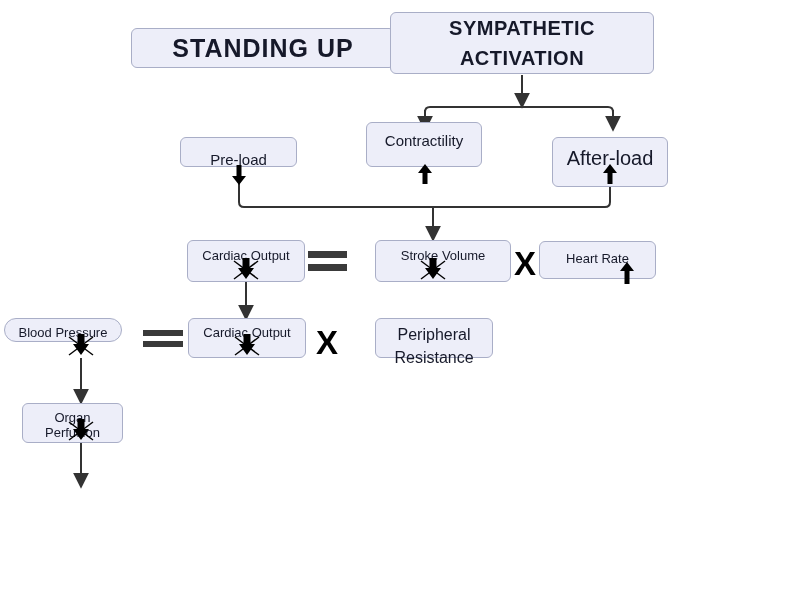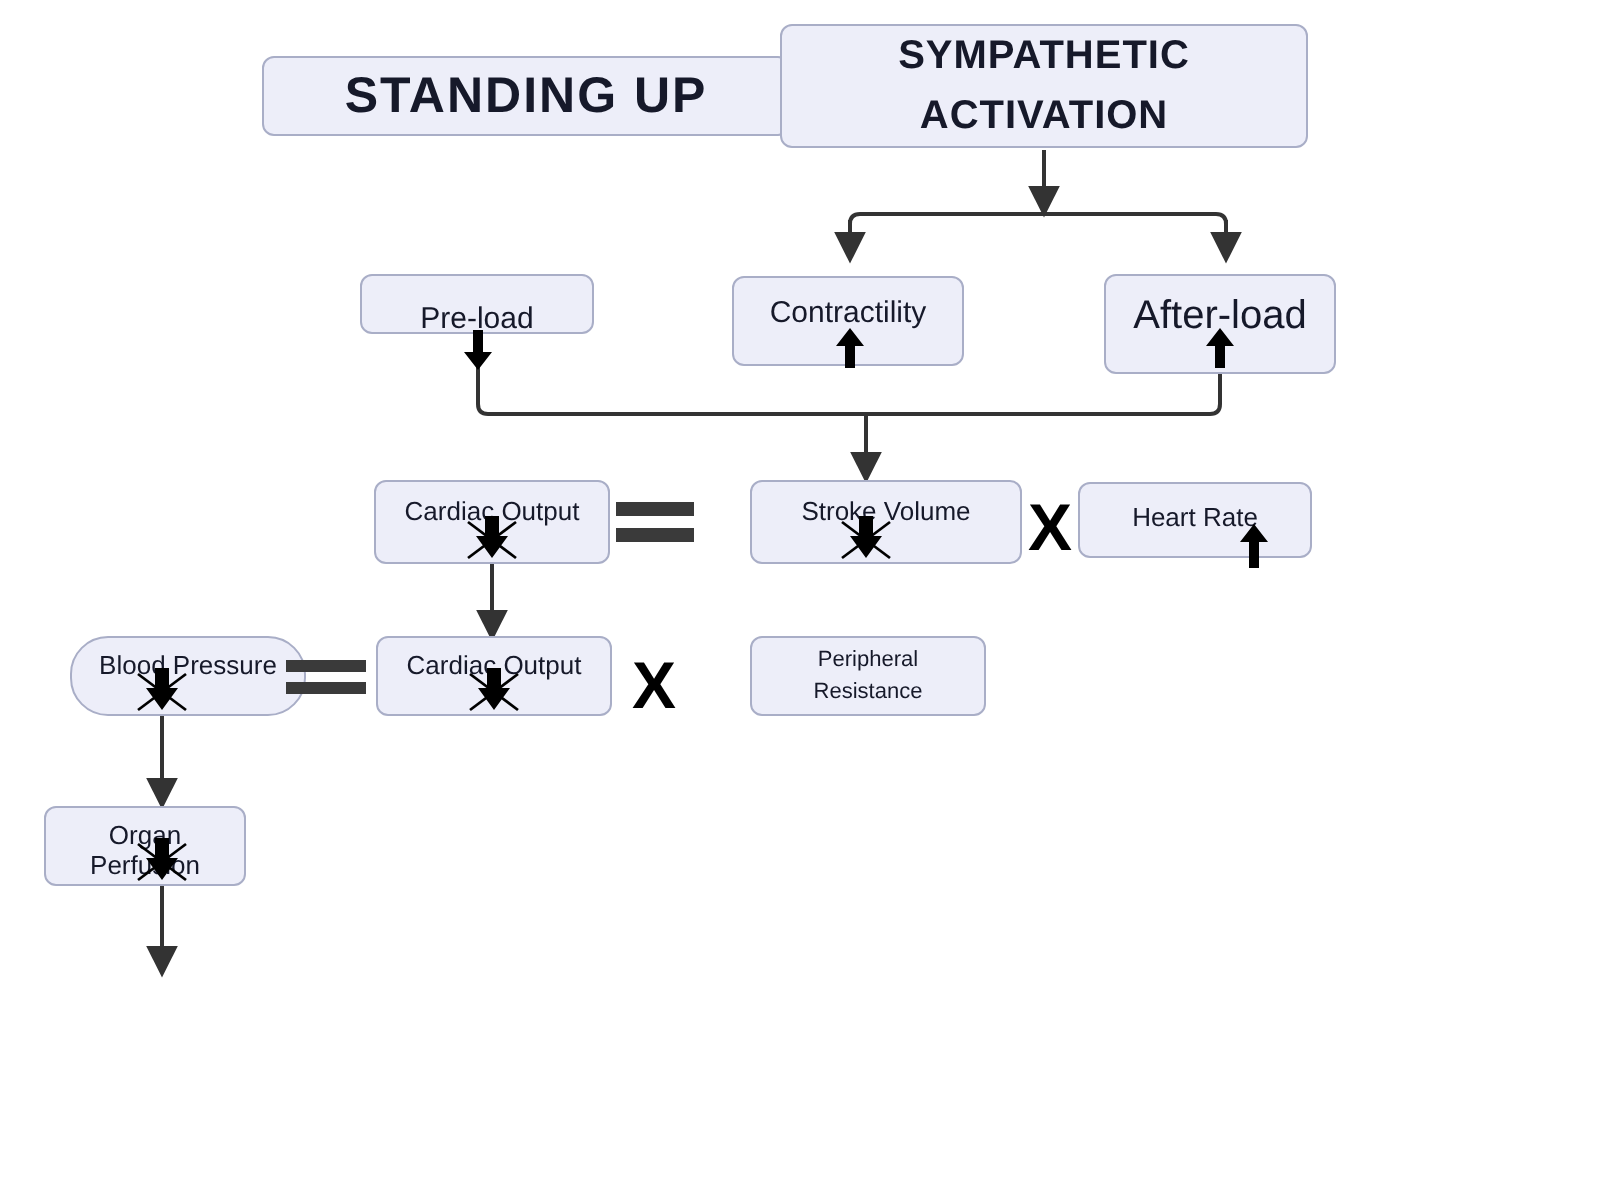--- a/index.html
+++ b/index.html
@@ -15,29 +15,29 @@
     text-align:center; padding:0 6px;
   }
   .node .lbl { width:100%; }
   
   .n-standing   { left:107px; top:28px;  width:264px; height:40px; align-items:center;
                   font-size:25px; font-weight:bold; letter-spacing:1px;margin-left:24px; }
   .n-sympath    { left:390px; top:12px;  width:264px; height:62px; align-items:center;
                   font-size:20px; font-weight:bold; line-height:1.5; letter-spacing:0.5px; }
   
   .n-preload    { left:180px; top:137px; width:117px; height:30px; font-size:15px; padding-top:13px; }
-  .n-contract   { left:366px; top:138px; width:116px; height:45px; font-size:15px; padding-top:9px; }
+  .n-contract   { left:366px; top:122px; width:116px; height:45px; font-size:15px; padding-top:9px; }
   .n-afterload  { left:552px; top:137px; width:116px; height:50px; font-size:20px; padding-top:9px; }
   
   .n-co1        { left:187px; top:240px; width:118px; height:42px; font-size:13px; padding-top:7px; }
   .n-sv         { left:375px; top:240px; width:136px; height:42px; font-size:13px; padding-top:7px; }
   .n-hr         { left:539px; top:241px; width:117px; height:38px; font-size:13px; padding-top:9px; }
-  .n-bp         { left:35px;  top:318px; width:118px; height:40px; font-size:13px; padding-top:6px;border-radius:19px; }
+  .n-bp         { left:4px;  top:318px; width:118px; height:24px; font-size:13px; padding-top:6px;border-radius:19px; }
   .n-co2        { left:188px; top:318px; width:118px; height:40px; font-size:13px; padding-top:6px; }
-  .n-pr         { left:375px; top:318px; width:118px; height:40px; font-size:11px;
+  .n-pr         { left:375px; top:318px; width:118px; height:40px; font-size:16px;
                   padding-top:4px; line-height:1.45; }
   .n-op         { left:22px;  top:403px; width:101px; height:40px; font-size:13px; padding-top:6px; }
   .n-homeo      { left:22px;  top:487px; width:118px; height:38px; font-size:13.5px; align-items:center; }
   
   .glyph { position:absolute; z-index:3; line-height:0; }
   .g-preload-down { left:232px; top:165px; }
   .g-contract-up  { left:418px; top:164px; }
   .g-afterload-up { left:603px; top:164px; }
   .g-hr-up        { left:620px; top:262px; }
   .g-co1-x        { left:233px; top:258px; }

